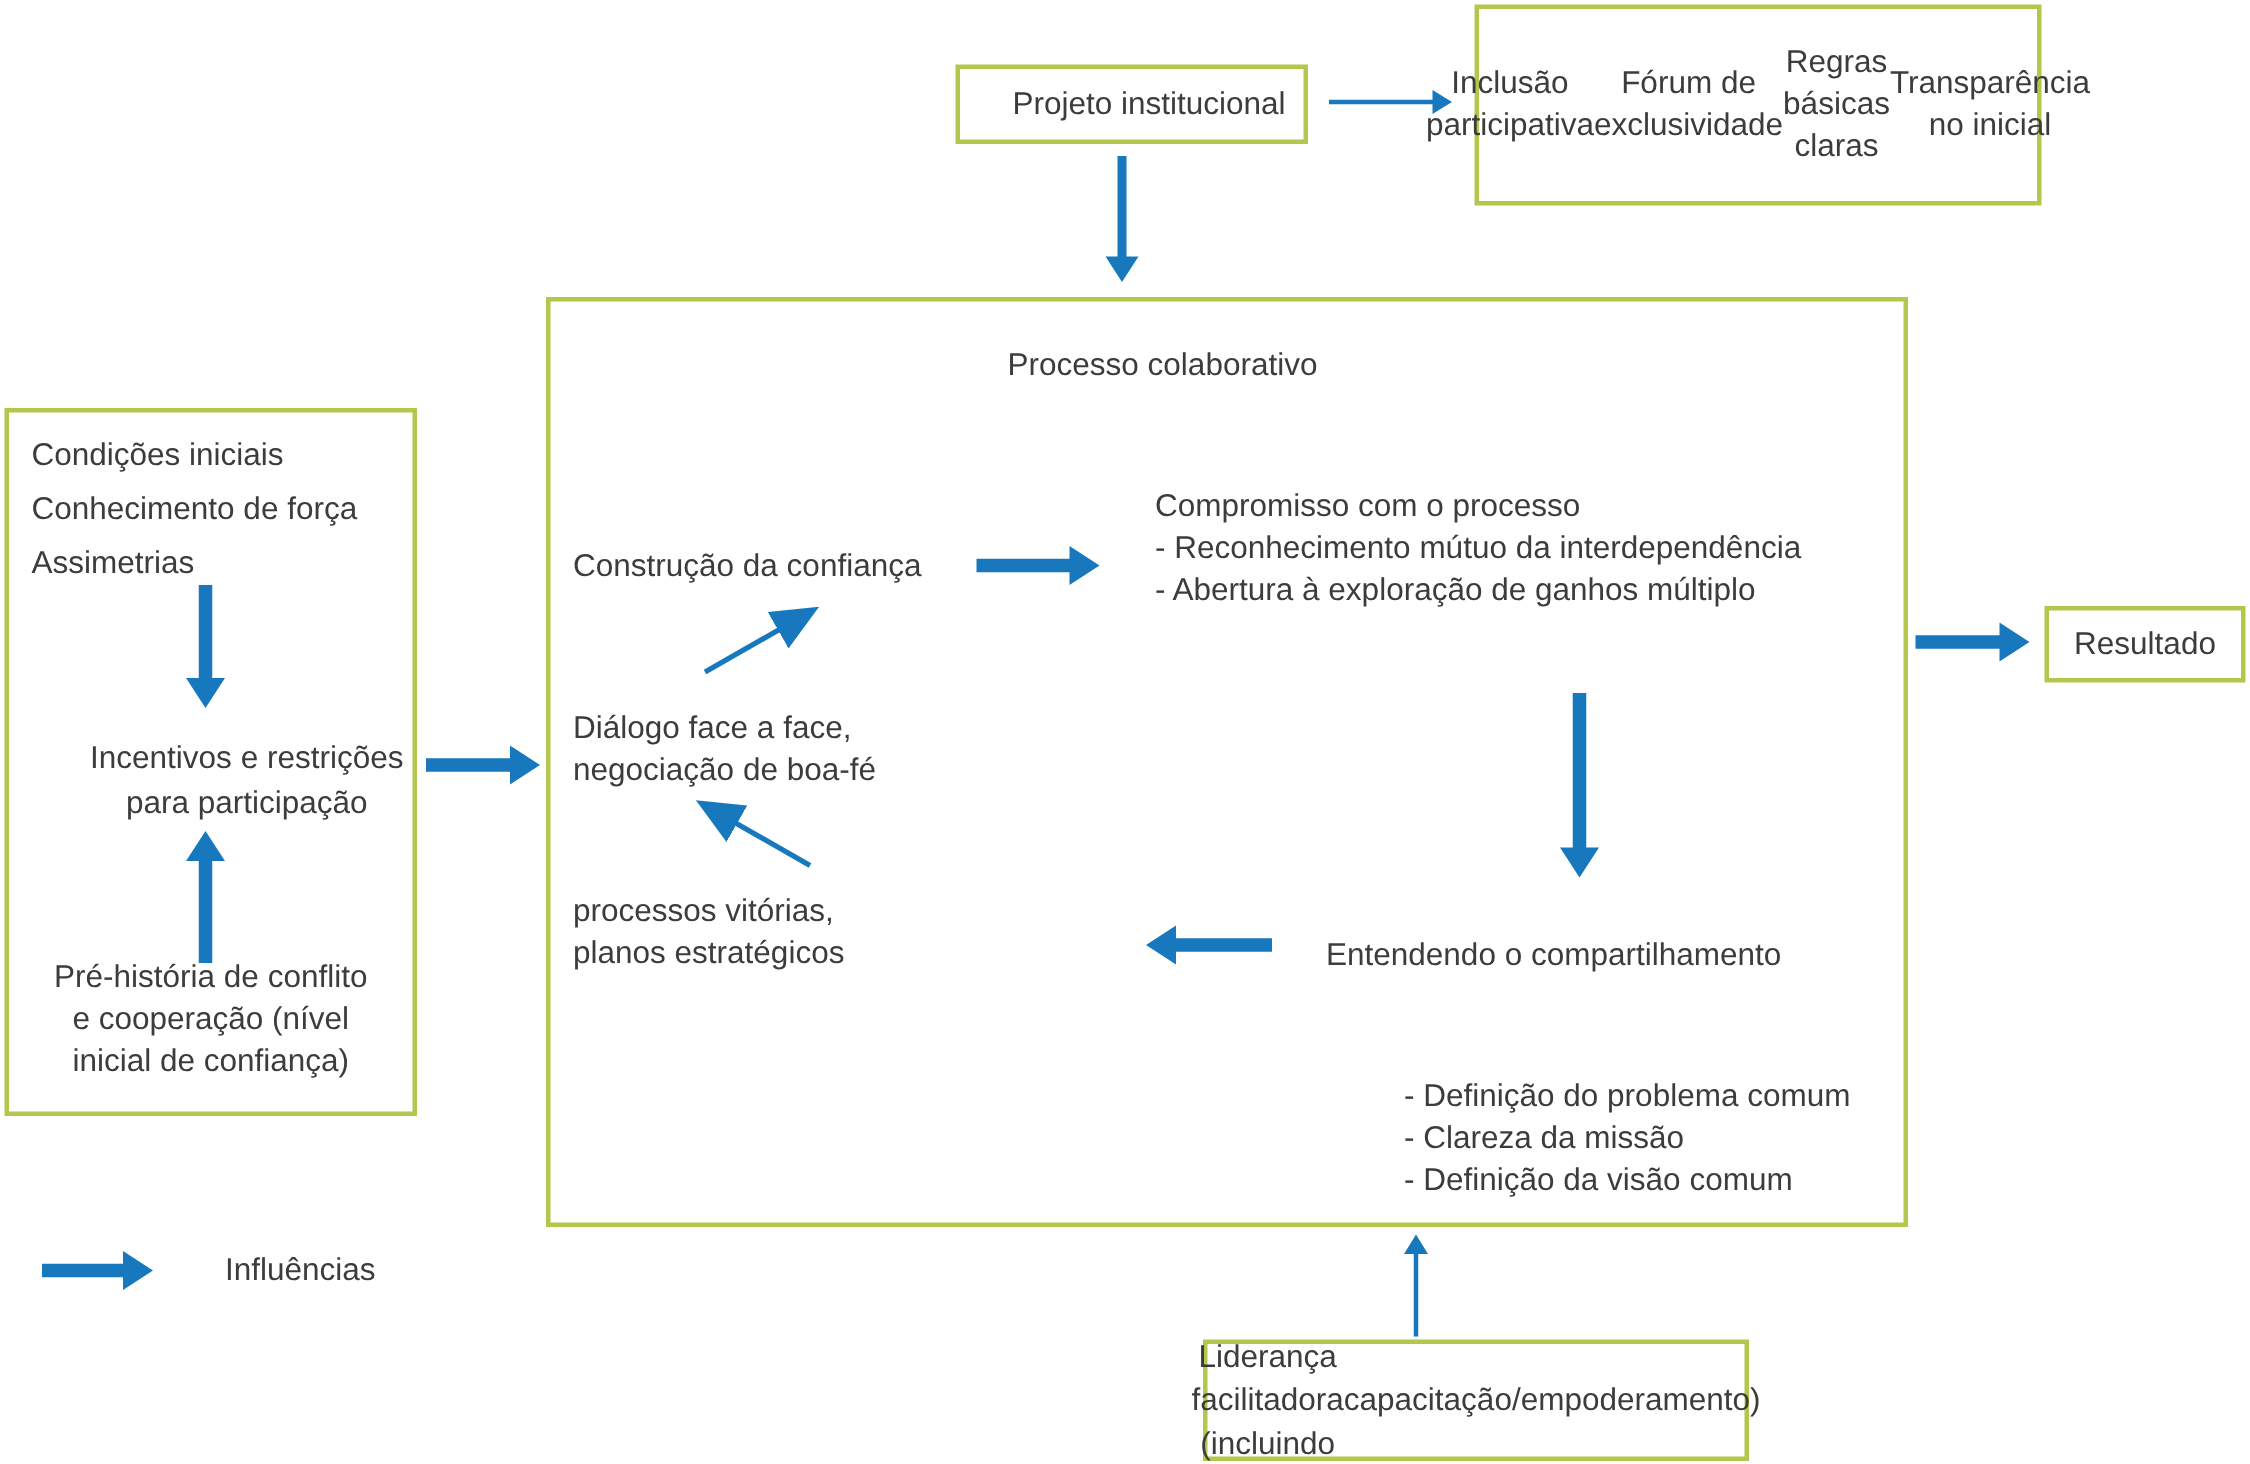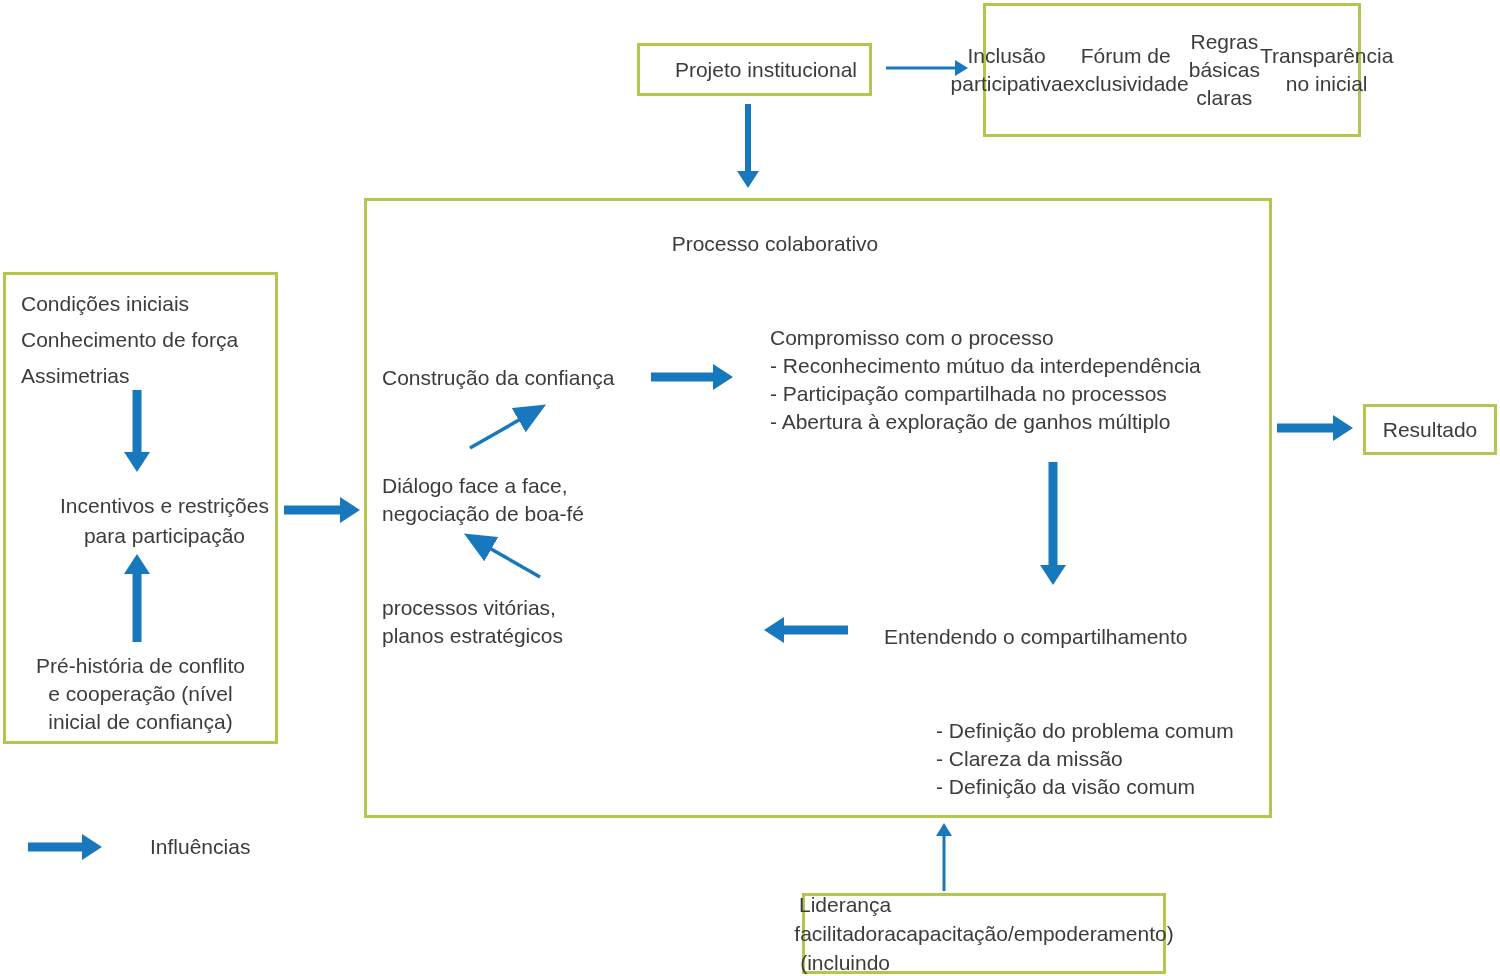--- a/index.html
+++ b/index.html
@@ -78,35 +78,34 @@
     <div>Condições iniciais</div>
     <div>Conhecimento de força</div>
     <div>Assimetrias</div>
   </div>
   <div class="arrow v down thick" style="left:123px;top:390px;height:82px;"></div>
   <div class="abs tc" style="left:3px;top:491px;width:275px;line-height:30px;padding-left:48px;">
     <div>Incentivos e restrições</div>
     <div>para participação</div>
   </div>
   <div class="arrow v up thick" style="left:123px;top:554px;height:88px;"></div>
-  <div class="abs tc" style="left:3px;top:652px;width:275px;">
+  <div class="abs tc" style="left:3px;top:638px;width:275px;">
     <div>Pré-história de conflito</div>
     <div>e cooperação (nível</div>
     <div>inicial de confiança)</div>
   </div>
 
   <div class="arrow h right thick" style="left:284px;top:496px;width:76px;"></div>
 
   <div class="abs" style="left:382px;top:364px;">Construção da confiança</div>
   <div class="arrow h right thick" style="left:651px;top:363px;width:82px;"></div>
 
   <div class="abs" style="left:770px;top:324px;">
     <div>Compromisso com o processo</div>
     <div>- Reconhecimento mútuo da interdependência</div>
-    <div>- Participação compartilhada no processos</div>
     <div>- Abertura à exploração de ganhos múltiplo</div>
   </div>
 
   <svg class="diag" style="left:455px;top:395px;" width="100" height="65" viewBox="0 0 100 65">
     <defs>
       <marker id="ah1" markerWidth="9" markerHeight="8" refX="7" refY="4" orient="auto">
         <polygon points="0,0 9,4 0,8" fill="#1878be"></polygon>
       </marker>
     </defs>
     <line x1="15" y1="53" x2="85" y2="13" stroke="#1878be" stroke-width="3.5" marker-end="url(#ah1)"></line>

